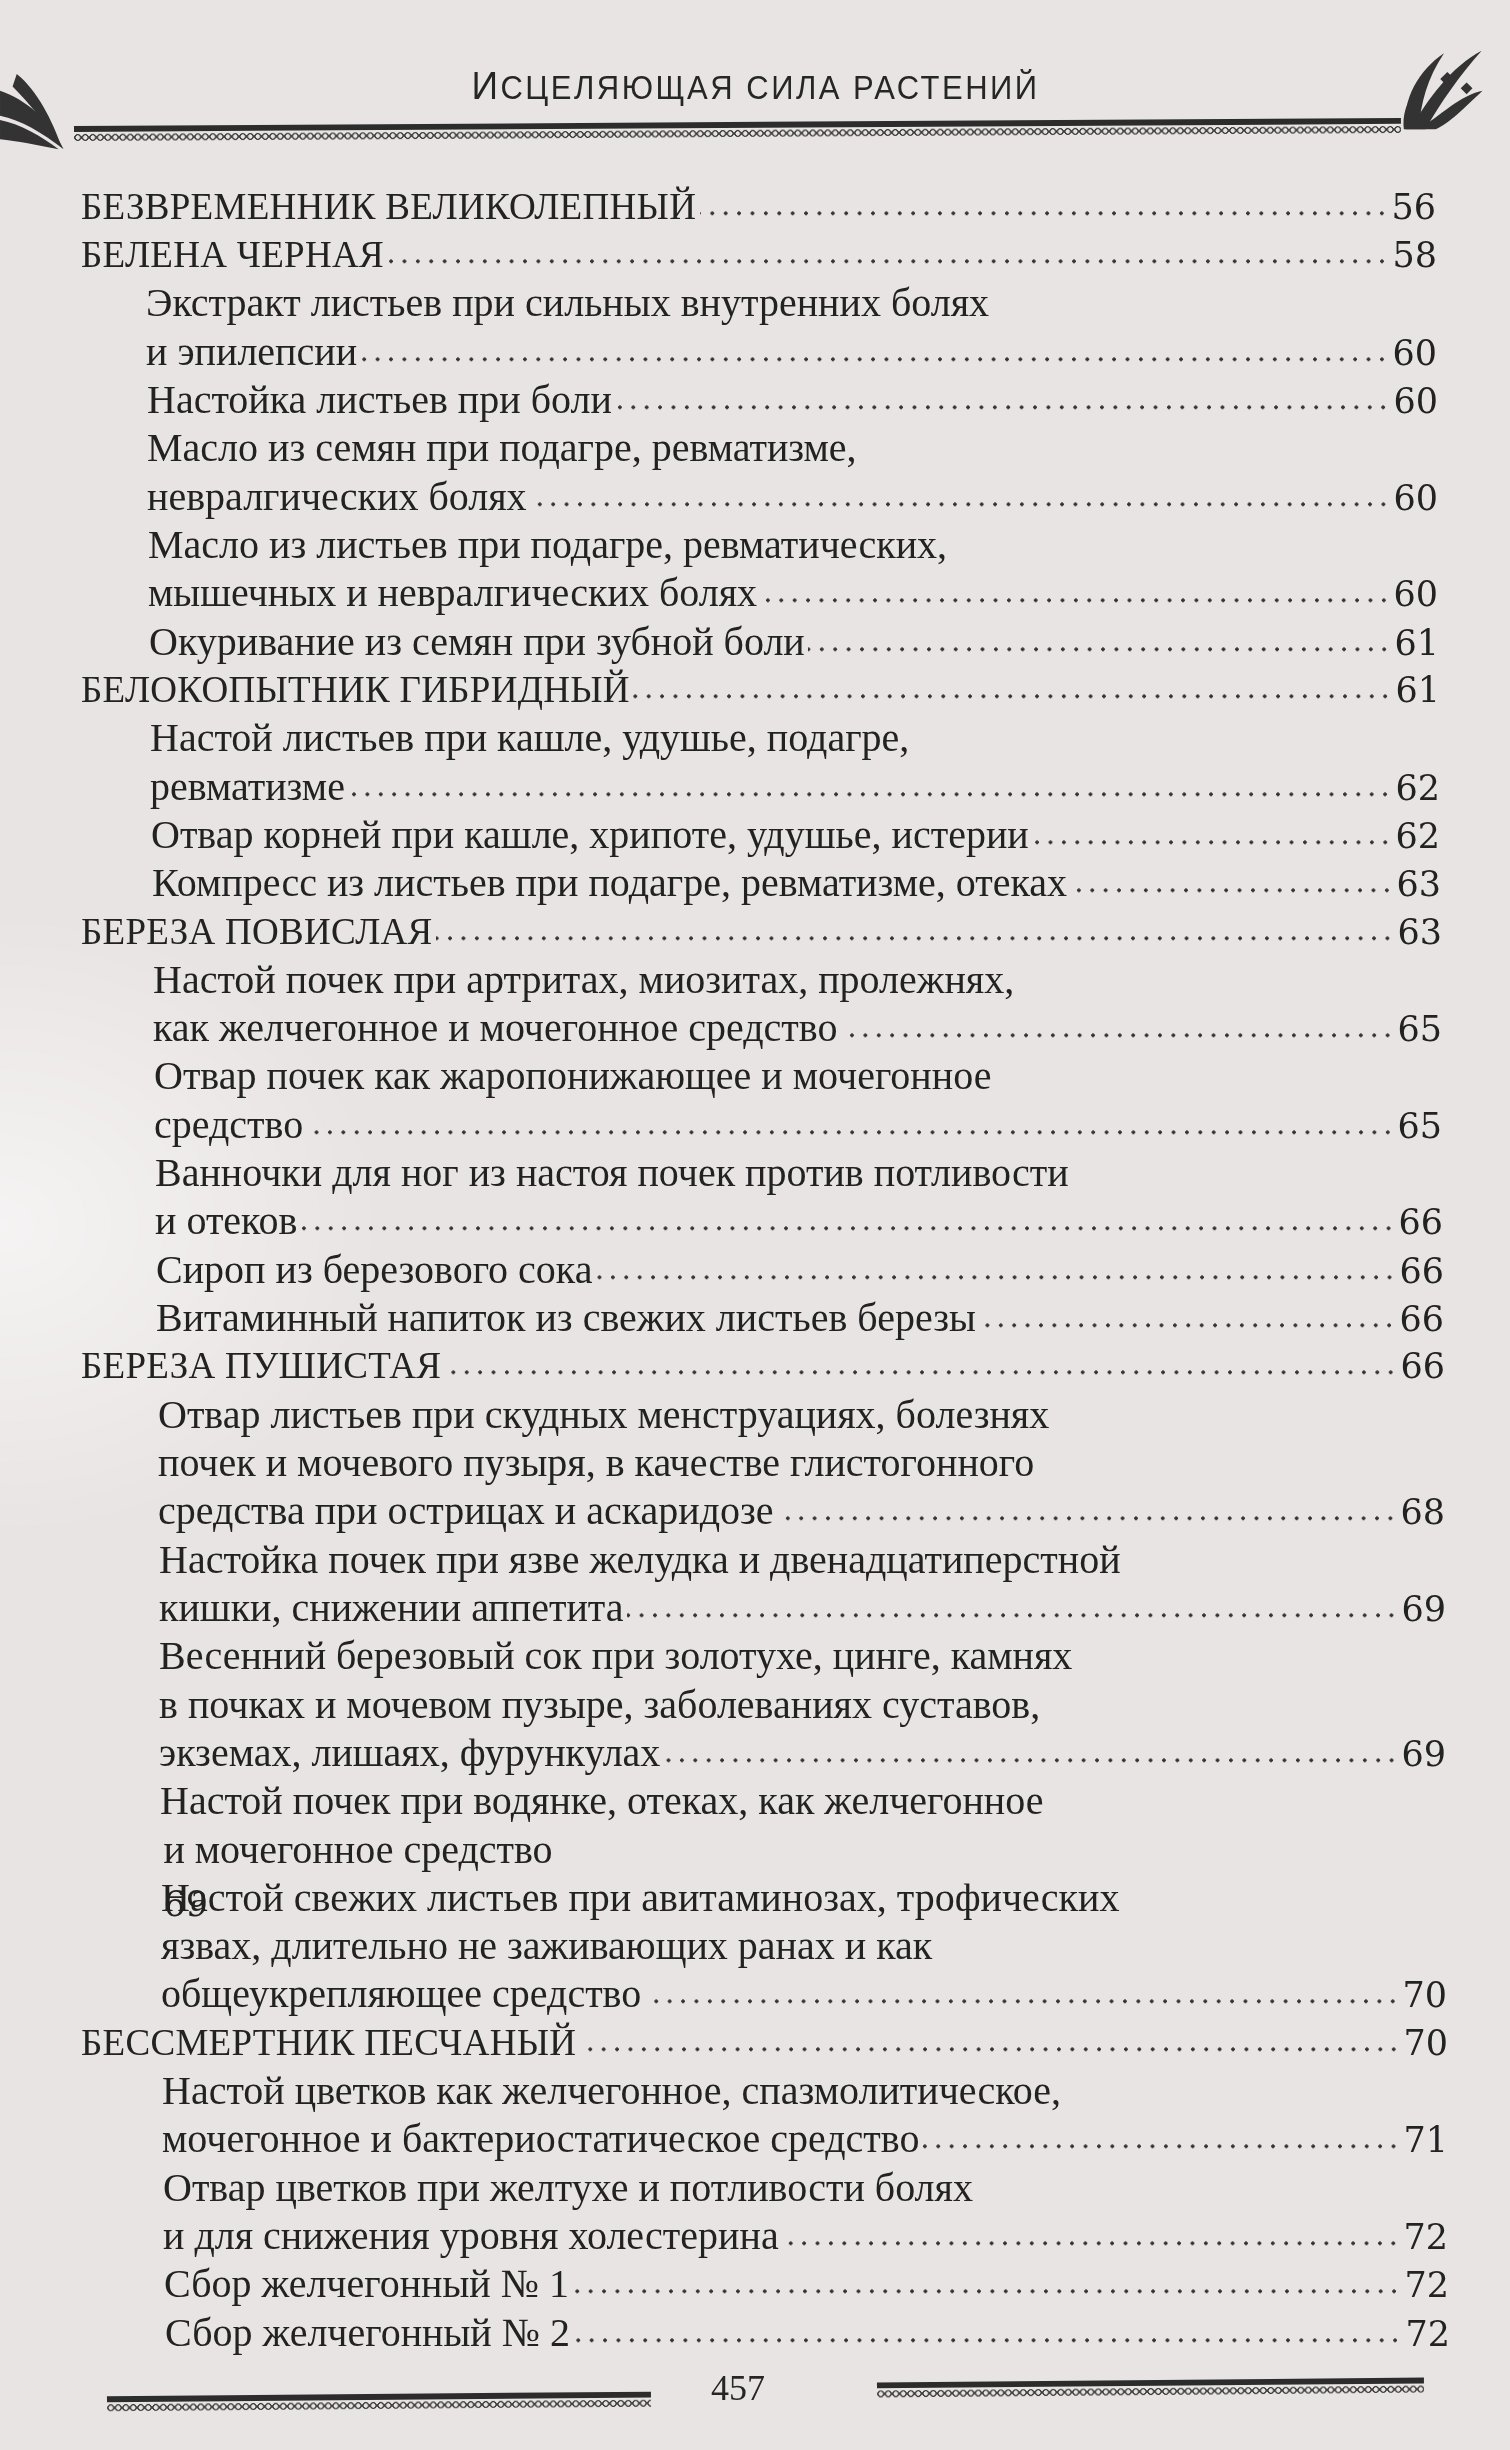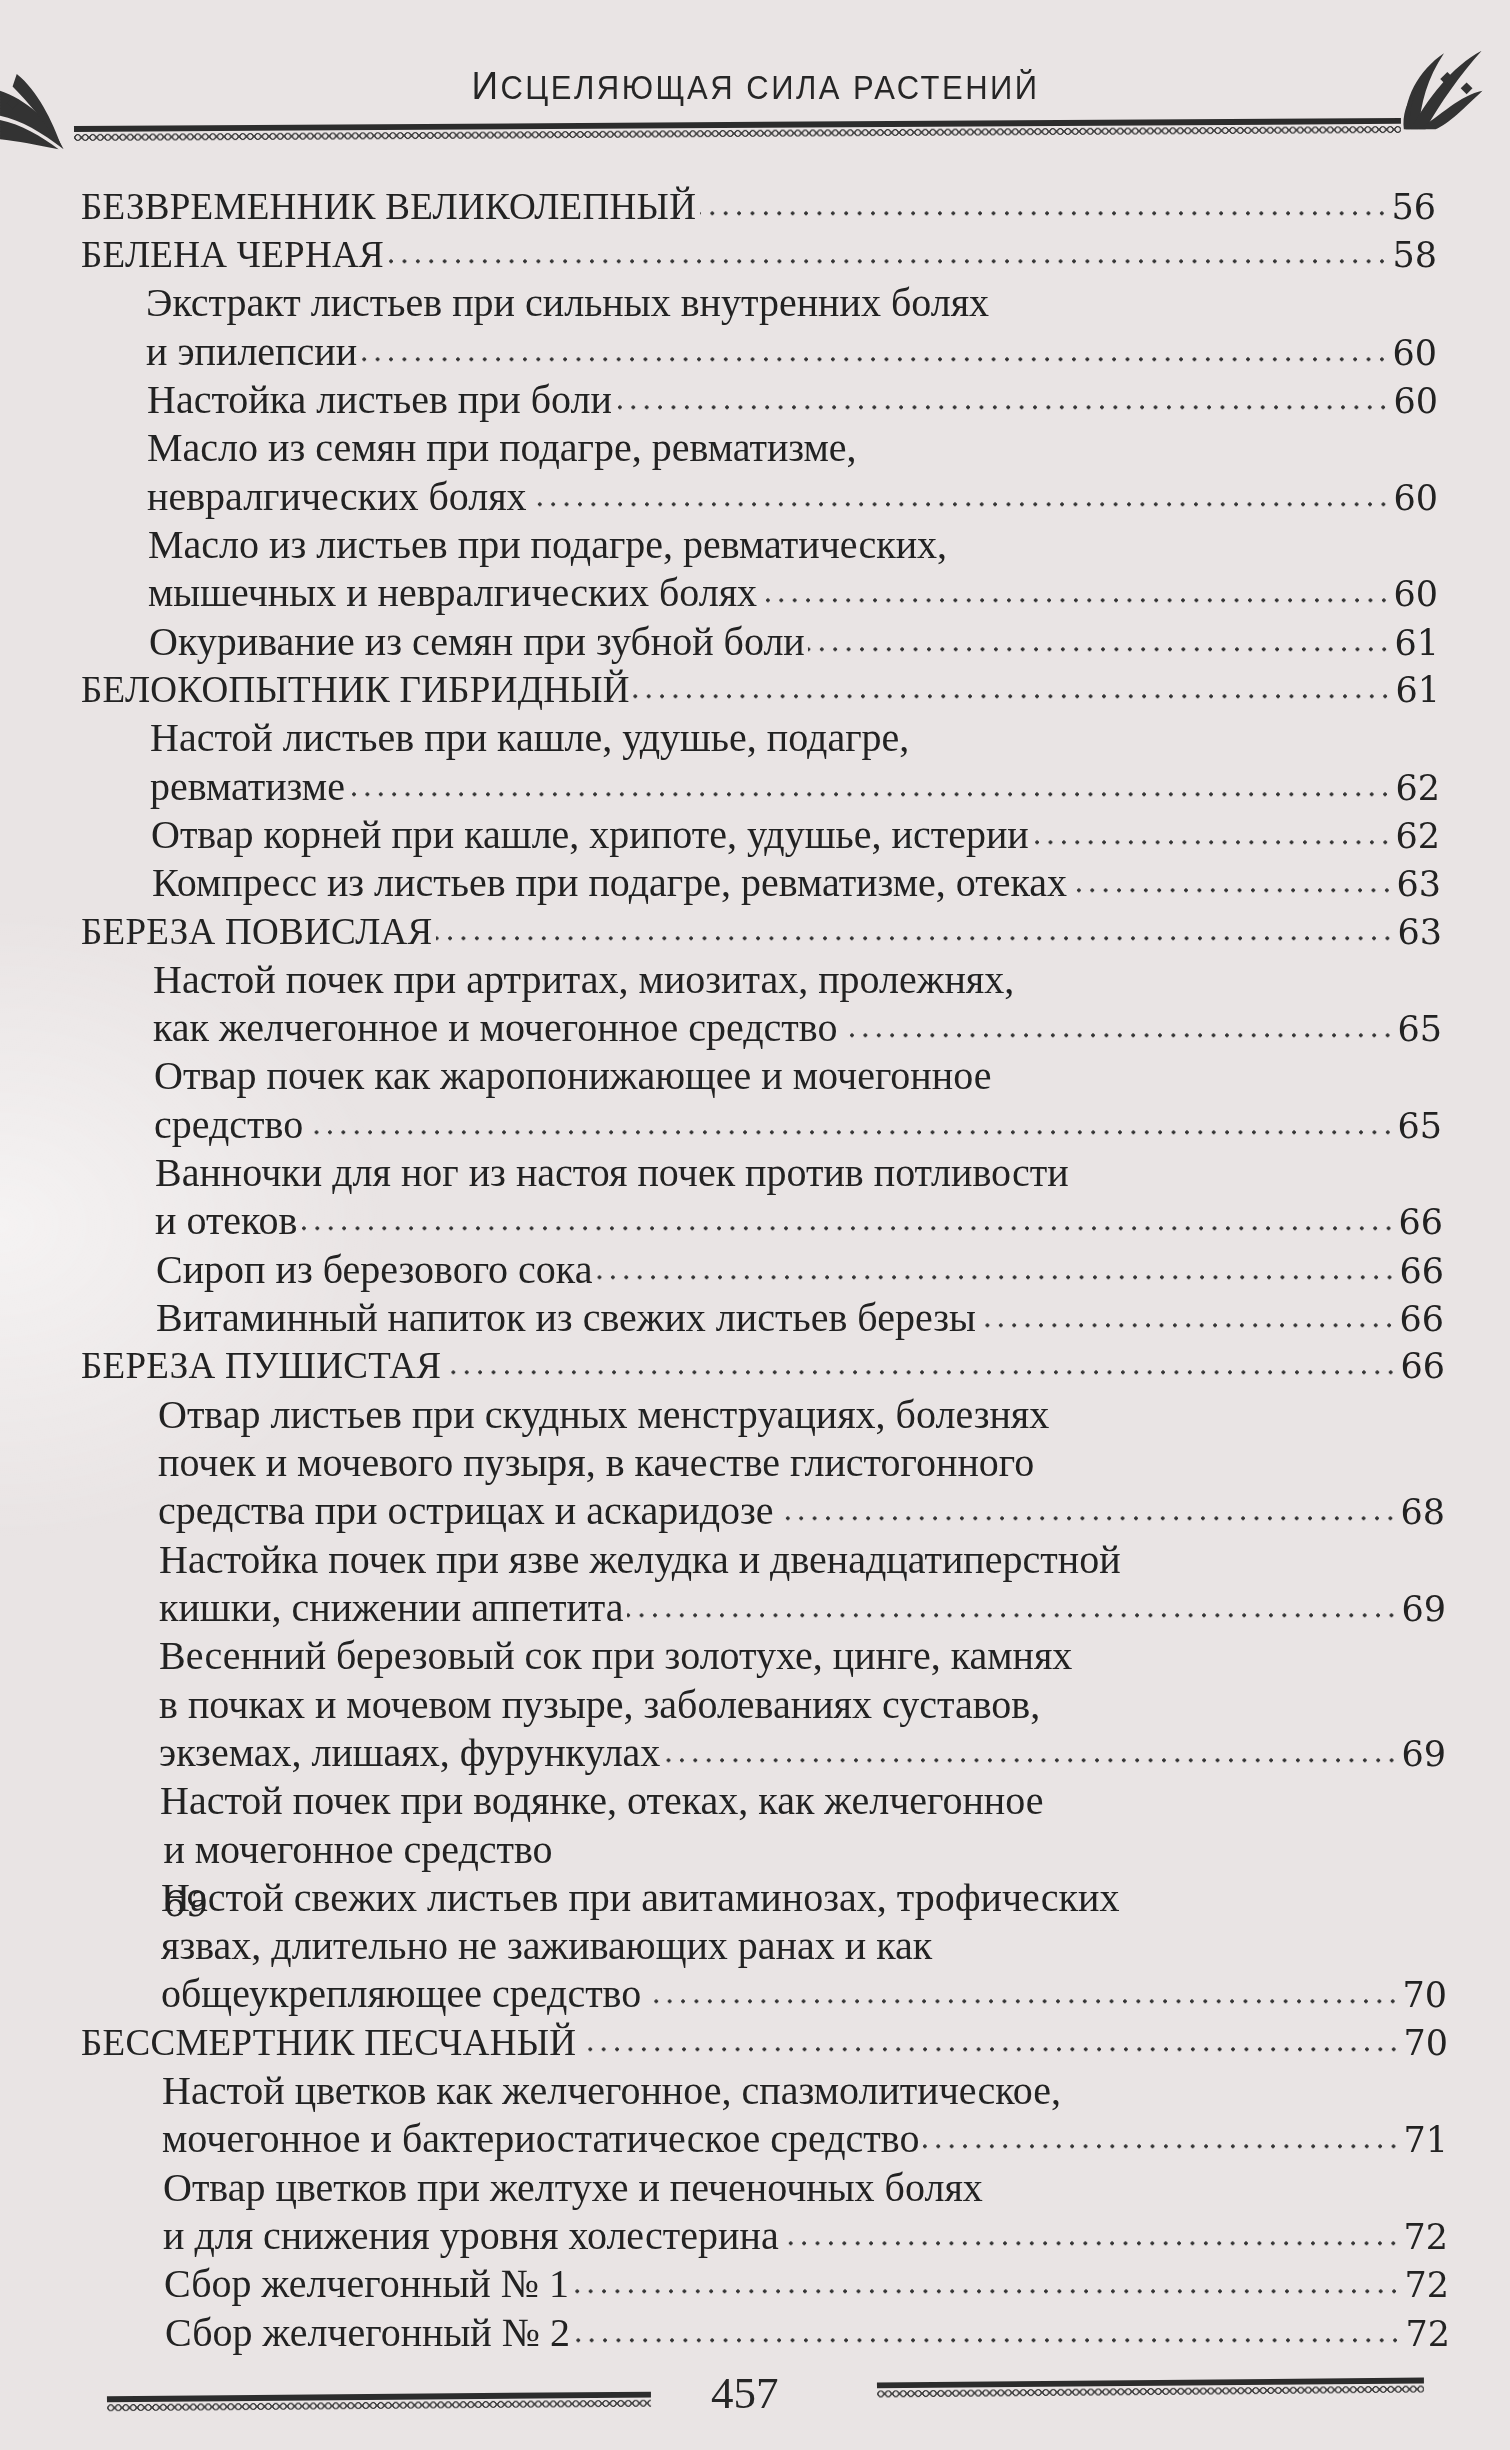--- a/index.html
+++ b/index.html
@@ -39,21 +39,21 @@
   .line .t { flex: 0 0 auto; }
   .line .t.caps { font-size: 37px; letter-spacing: 0.3px; }
   .line .dots {
     flex: 1 1 auto; margin: 0 3.4px; height: 8.4px;
     background-image: radial-gradient(circle, #333 1.6px, transparent 2px);
     background-size: 13.4px 8.4px; background-repeat: repeat-x; background-position: right bottom;
     align-self: baseline; transform: translateY(-1.7px);
   }
   .line .p { flex: 0 0 auto; font-family: "DejaVu Serif", serif; font-size: 35px; }
   .footer-num {
-    position: absolute; left: 711px; top: 2367px; font-size: 45px; color: #262626;
+    position: absolute; left: 711px; top: 2367px; font-size: 36px; color: #262626;
   }
   .rule-footer-left { left: 107px; top: 2394px; width: 544px; transform: rotate(-0.5deg); }
   .rule-footer-right { left: 877px; top: 2380px; width: 547px; transform: rotate(-0.5deg); }
 </style>
 </head>
 <body>
 
 <div class="header">
   <svg class="ornament-left" viewBox="0 0 80 92">
     <path d="M0 20 C30 30 60 55 76 90 C50 70 25 55 0 50 Z" fill="#333"></path>
@@ -243,21 +243,21 @@
     </div>
     <div class="line" style="top: 2067px; left: 162px; width: 1286px;">
       <span class="t">Настой цветков как желчегонное, спазмолитическое,</span>
     </div>
     <div class="line" style="top: 2115px; left: 162px; width: 1286px;">
       <span class="t">мочегонное и бактериостатическое средство</span>
       <span class="dots"></span>
       <span class="p">71</span>
     </div>
     <div class="line" style="top: 2164px; left: 163px; width: 1285px;">
-      <span class="t">Отвар цветков при желтухе и печеночных болях</span>
+      <span class="t">Отвар цветков при желтухе и потливости болях</span>
     </div>
     <div class="line" style="top: 2212px; left: 163px; width: 1285px;">
       <span class="t">и для снижения уровня холестерина</span>
       <span class="dots"></span>
       <span class="p">72</span>
     </div>
     <div class="line" style="top: 2260px; left: 164px; width: 1285px;">
       <span class="t">Сбор желчегонный № 1</span>
       <span class="dots"></span>
       <span class="p">72</span>

